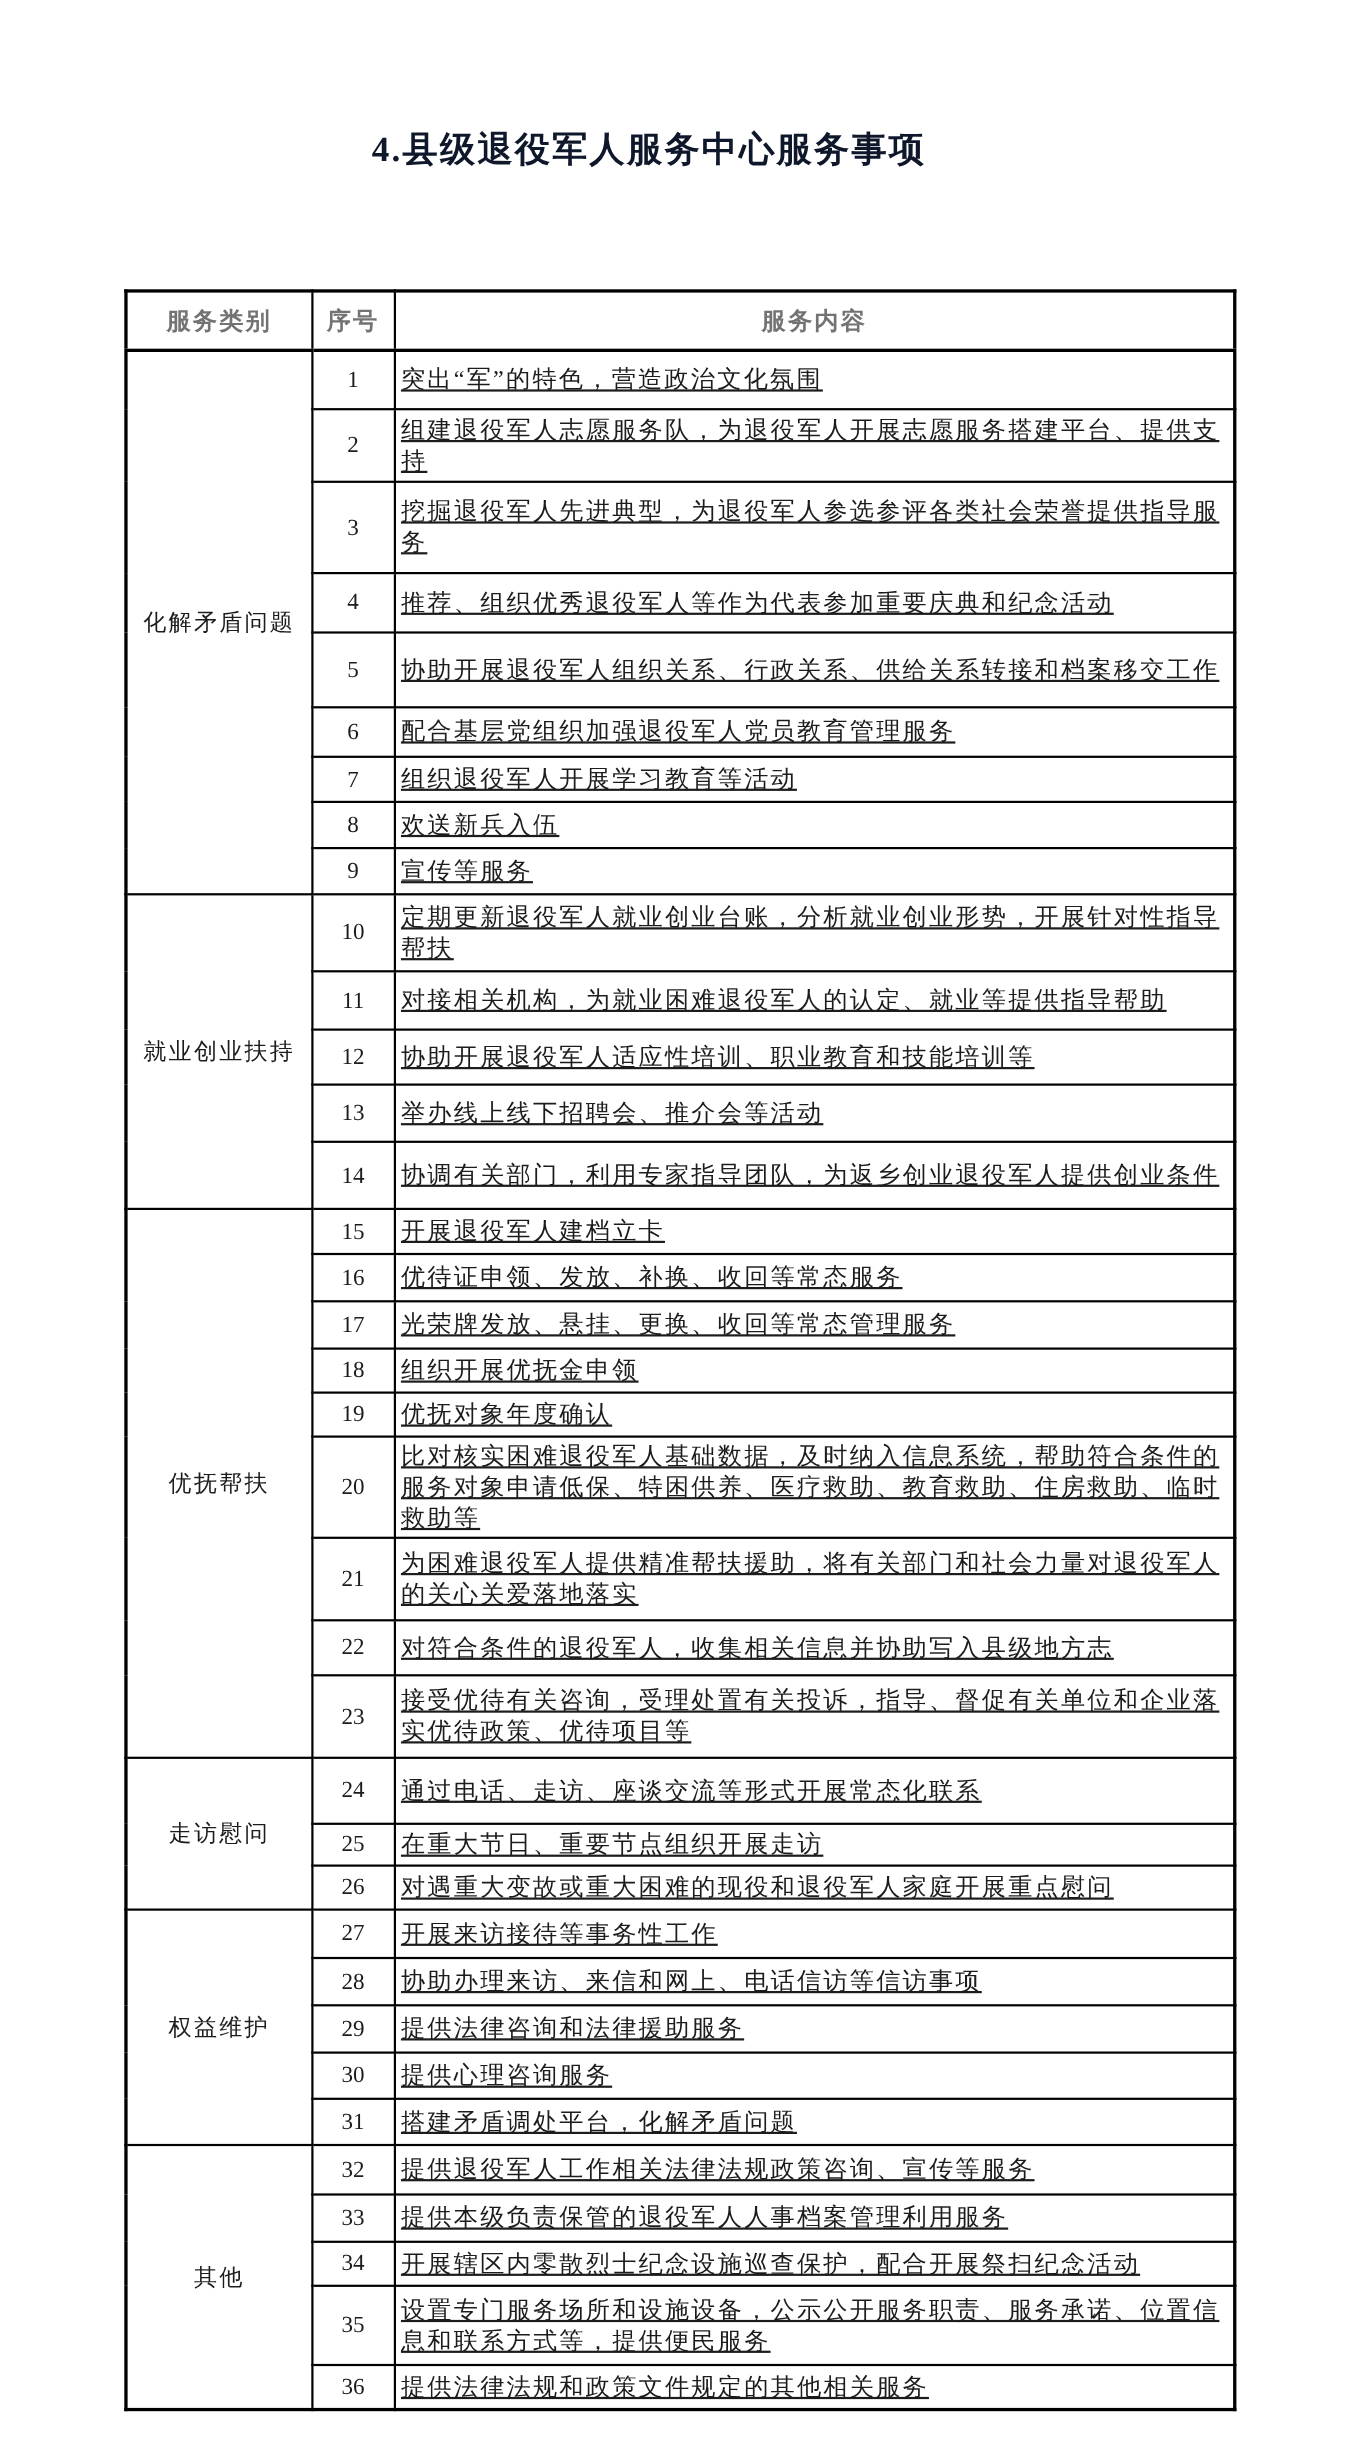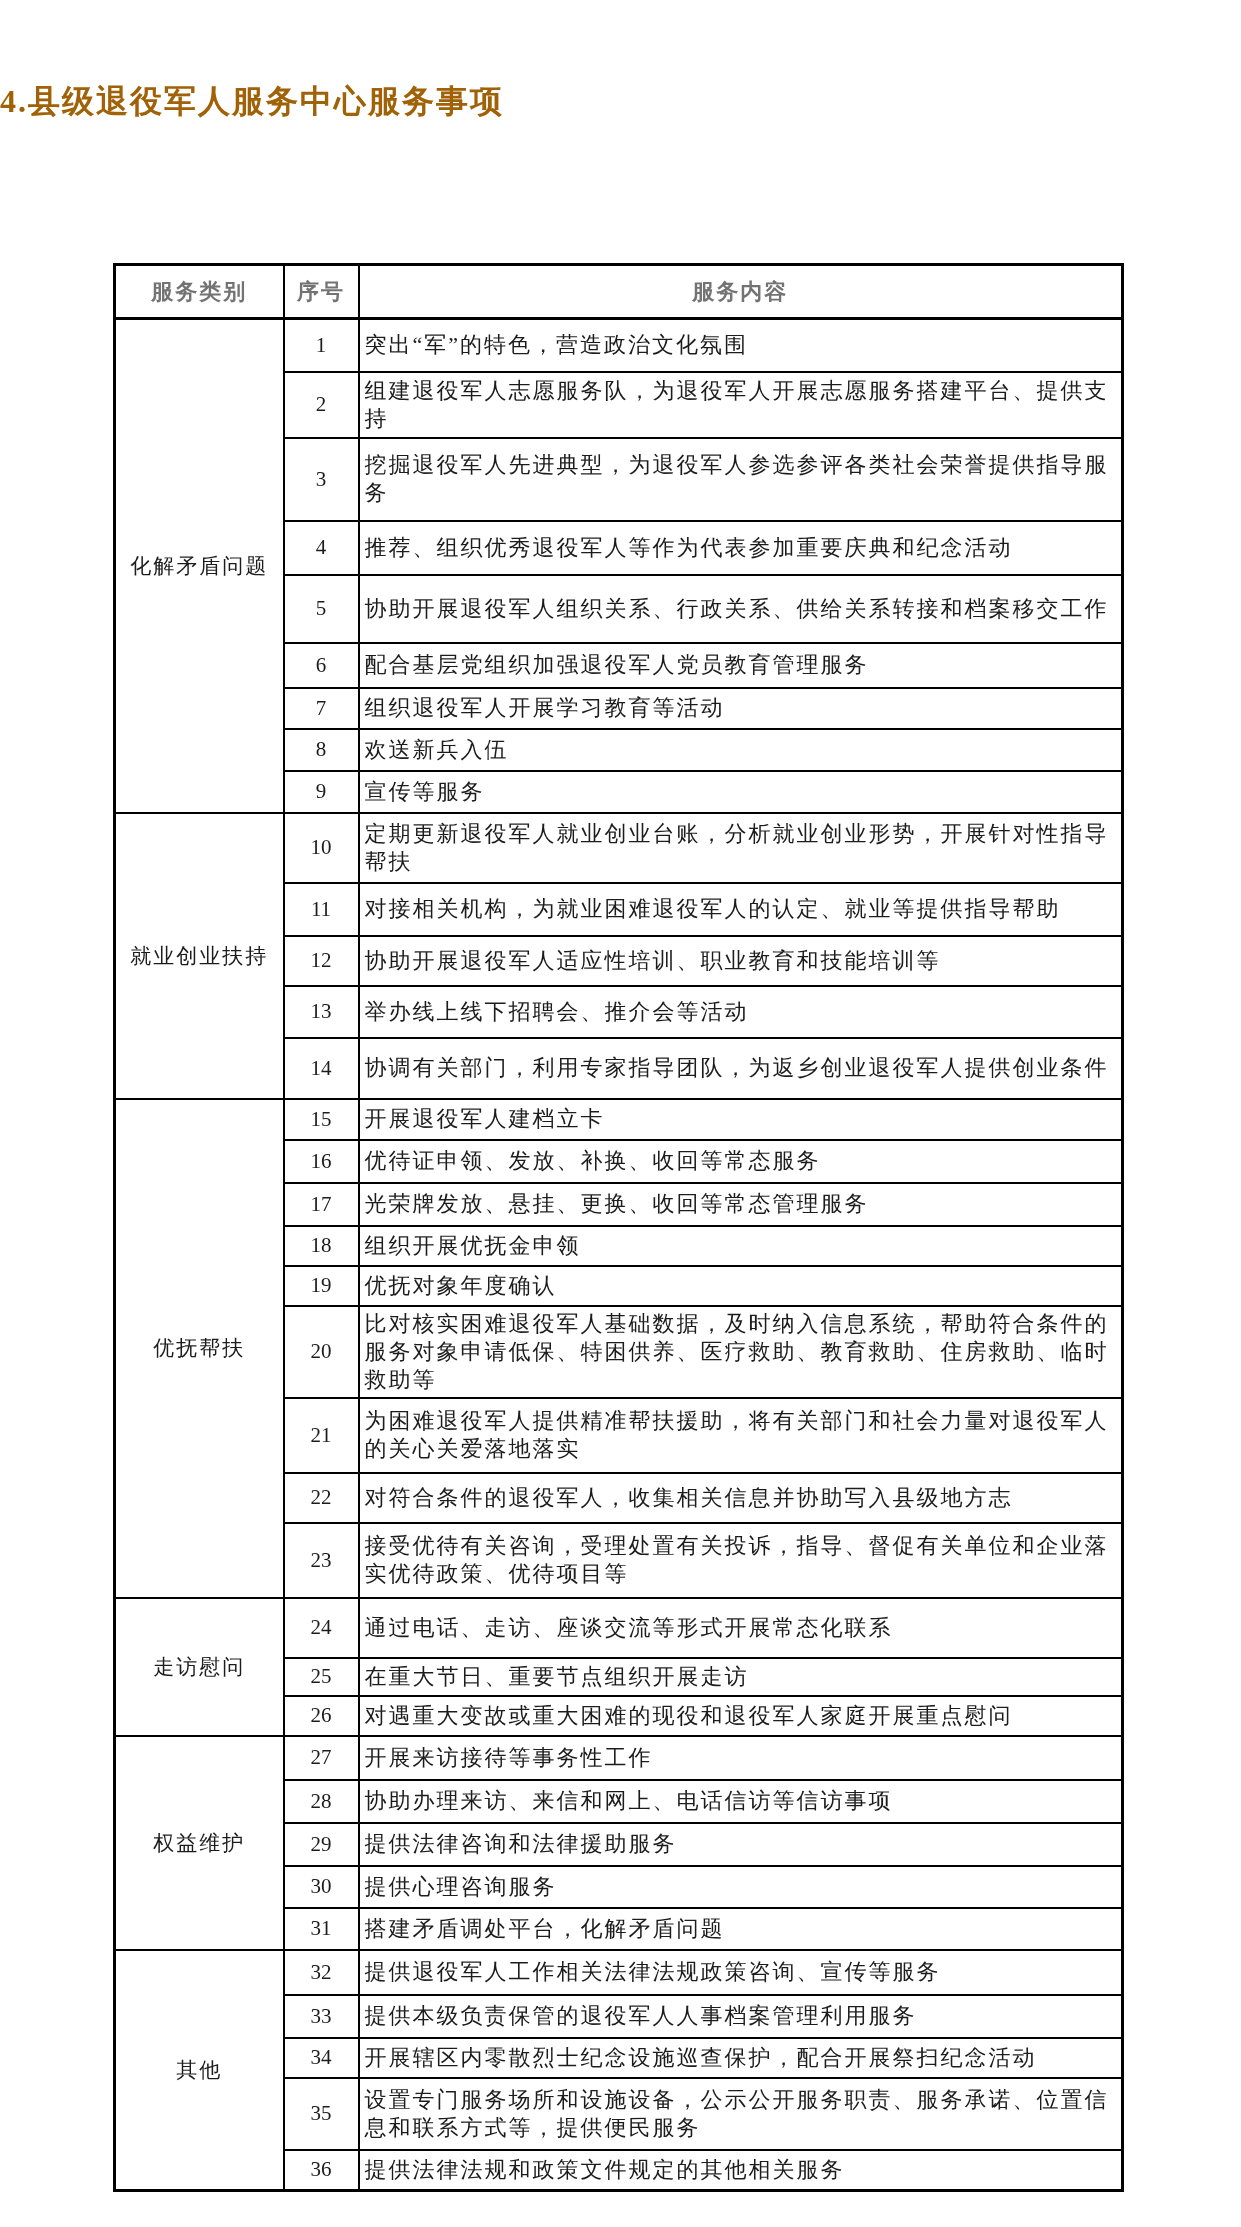--- a/index.html
+++ b/index.html
@@ -7,26 +7,27 @@
   .page {
     position: relative;
     width: 1241px;
     height: 2227px;
     background: #ffffff;
     color: #1c1c1c;
     overflow: hidden;
   }
   .title {
     width: 1180px;
-    padding-top: 80px;
+    padding-top: 114px;
+    text-align: center;
     font-family: "Liberation Serif", "DejaVu Serif", serif;
     font-weight: bold;
     font-size: 32px;
     letter-spacing: 2px;
-    color: #a16207;
+    color: #0f172a;
   }
   .table-wrap {
     position: absolute;
     left: 113px;
     top: 263px;
     width: 1008px;
   }
   table.svc {
     border-collapse: collapse;
     table-layout: fixed;
@@ -62,20 +63,21 @@
     color: #1c1c1c;
   }
   td.content {
     padding: 3px 4px 3px 5px;
     font-family: "Liberation Serif", "DejaVu Serif", serif;
     font-size: 22px;
     letter-spacing: 2px;
     line-height: 28px;
     text-align: left;
     color: #1c1c1c;
+    text-decoration: underline;
   }
 </style>
 </head>
 <body>
 
 <div class="page">
   <div class="title">4.县级退役军人服务中心服务事项</div>
   <div class="table-wrap">
     <table class="svc">
       <colgroup>

